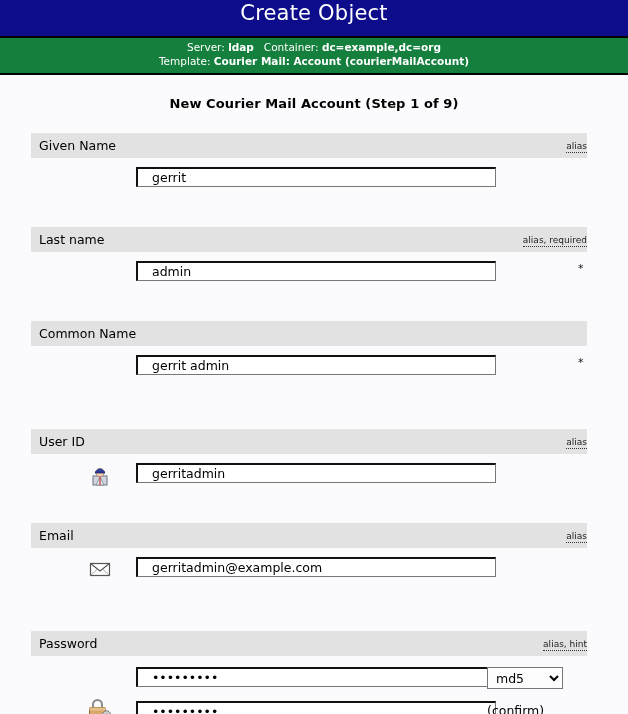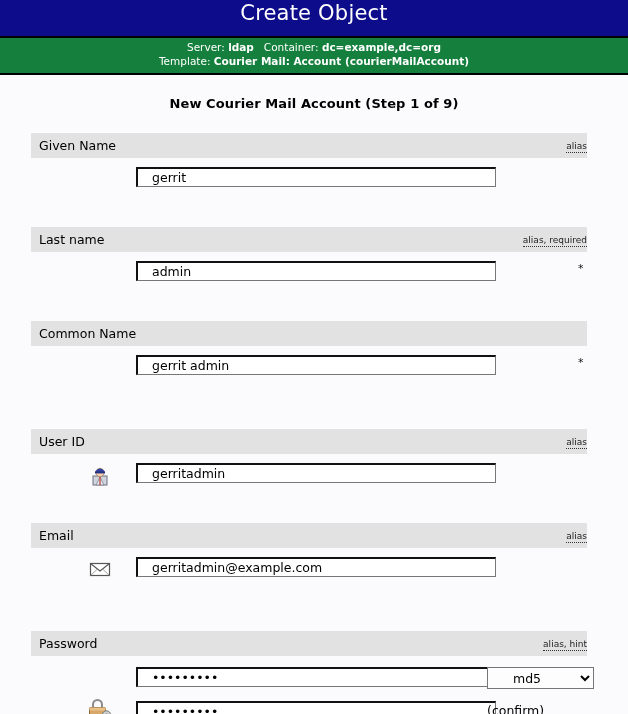--- a/index.html
+++ b/index.html
@@ -140,28 +140,28 @@
     top: 40px;
     width: 28px;
     height: 28px;
   }
   .pw1 { position: absolute; left: 116px; top: 11px; }
   .pw2 { position: absolute; left: 116px; top: 45px; }
   .hash-select {
     position: absolute;
     left: 487px;
     top: 11px;
-    width: 107px;
+    width: 76px;
     height: 22px;
     box-sizing: border-box;
     font-family: "DejaVu Sans", "Liberation Sans", sans-serif;
     font-size: 12.5px;
     border: 1px solid #767676;
     background: #fdfdfd;
-    padding-left: 21px;
+    padding-left: 4px;
     color: #000;
   }
   .confirm-label {
     position: absolute;
     left: 487px;
     top: 45px;
     font-size: 12.5px;
     line-height: 20px;
     color: #000;
   }

